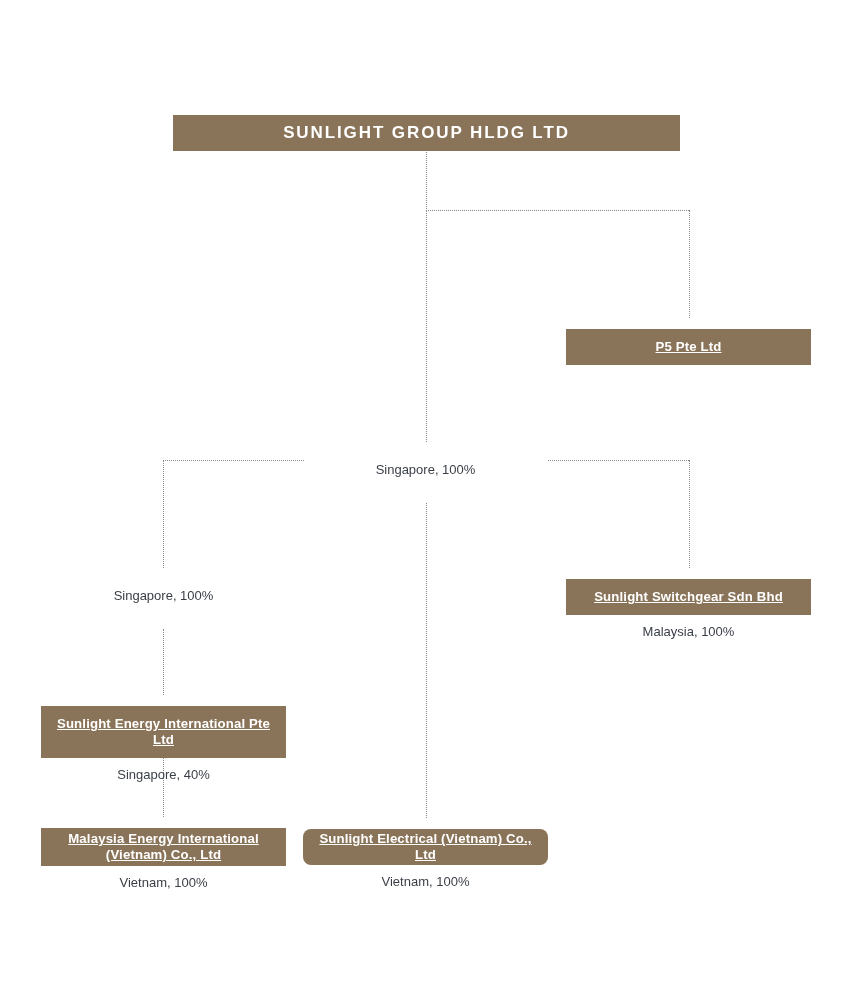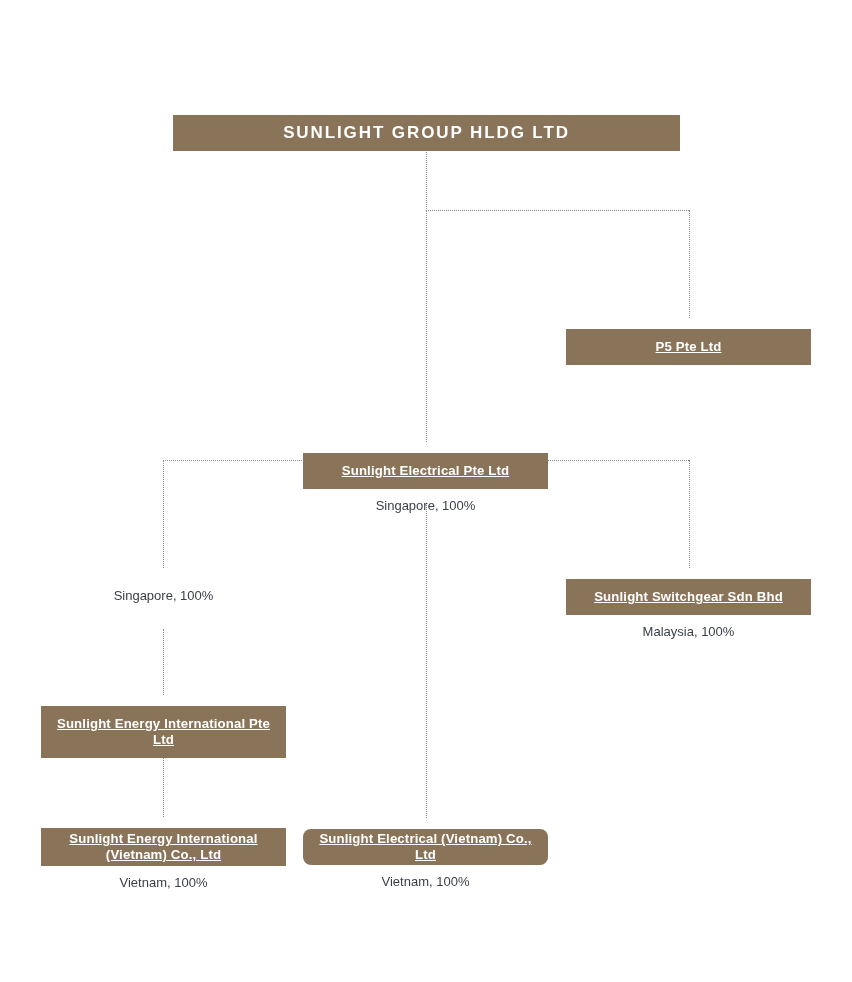--- a/index.html
+++ b/index.html
@@ -99,39 +99,39 @@
 
   <div class="node node-root" style="left:173px; top:104px; width:507px;">
     <div class="node-box" style="height:36px;">SUNLIGHT GROUP HLDG LTD</div>
   </div>
 
   <div class="node node-sub" style="left:566px; top:318px; width:245px;">
     <div class="node-box" style="height:36px;">P5 Pte Ltd</div>
   </div>
 
   <div class="node node-sub" style="left:303px; top:442px; width:245px;">
-    <div class="node-box" style="height:36px;">Sunlight Electrical Pte Ltd</div>
     <div class="node-caption">Singapore, 100%</div>
   </div>
 
   <div class="node node-sub" style="left:41px; top:568px; width:245px;">
     <div class="node-caption">Singapore, 100%</div>
   </div>
 
   <div class="node node-sub" style="left:566px; top:568px; width:245px;">
     <div class="node-box" style="height:36px;">Sunlight Switchgear Sdn Bhd</div>
     <div class="node-caption">Malaysia, 100%</div>
   </div>
 
   <div class="node node-sub" style="left:41px; top:695px; width:245px;">
     <div class="node-box" style="height:52px;">Sunlight Energy International Pte Ltd</div>
+    <div class="node-caption">Singapore, 40%</div>
   </div>
 
   <div class="node node-sub" style="left:41px; top:817px; width:245px;">
-    <div class="node-box" style="height:38px;">Sunlight Energy International (Vietnam) Co., Ltd</div>
+    <div class="node-box" style="height:38px;">Malaysia Energy International (Vietnam) Co., Ltd</div>
     <div class="node-caption">Vietnam, 100%</div>
   </div>
 
   <div class="node node-sub" style="left:303px; top:818px; width:245px;">
     <div class="node-box" style="height:36px;border-radius:8px;">Sunlight Electrical (Vietnam) Co., Ltd</div>
     <div class="node-caption">Vietnam, 100%</div>
   </div>
 
 </div>
 

